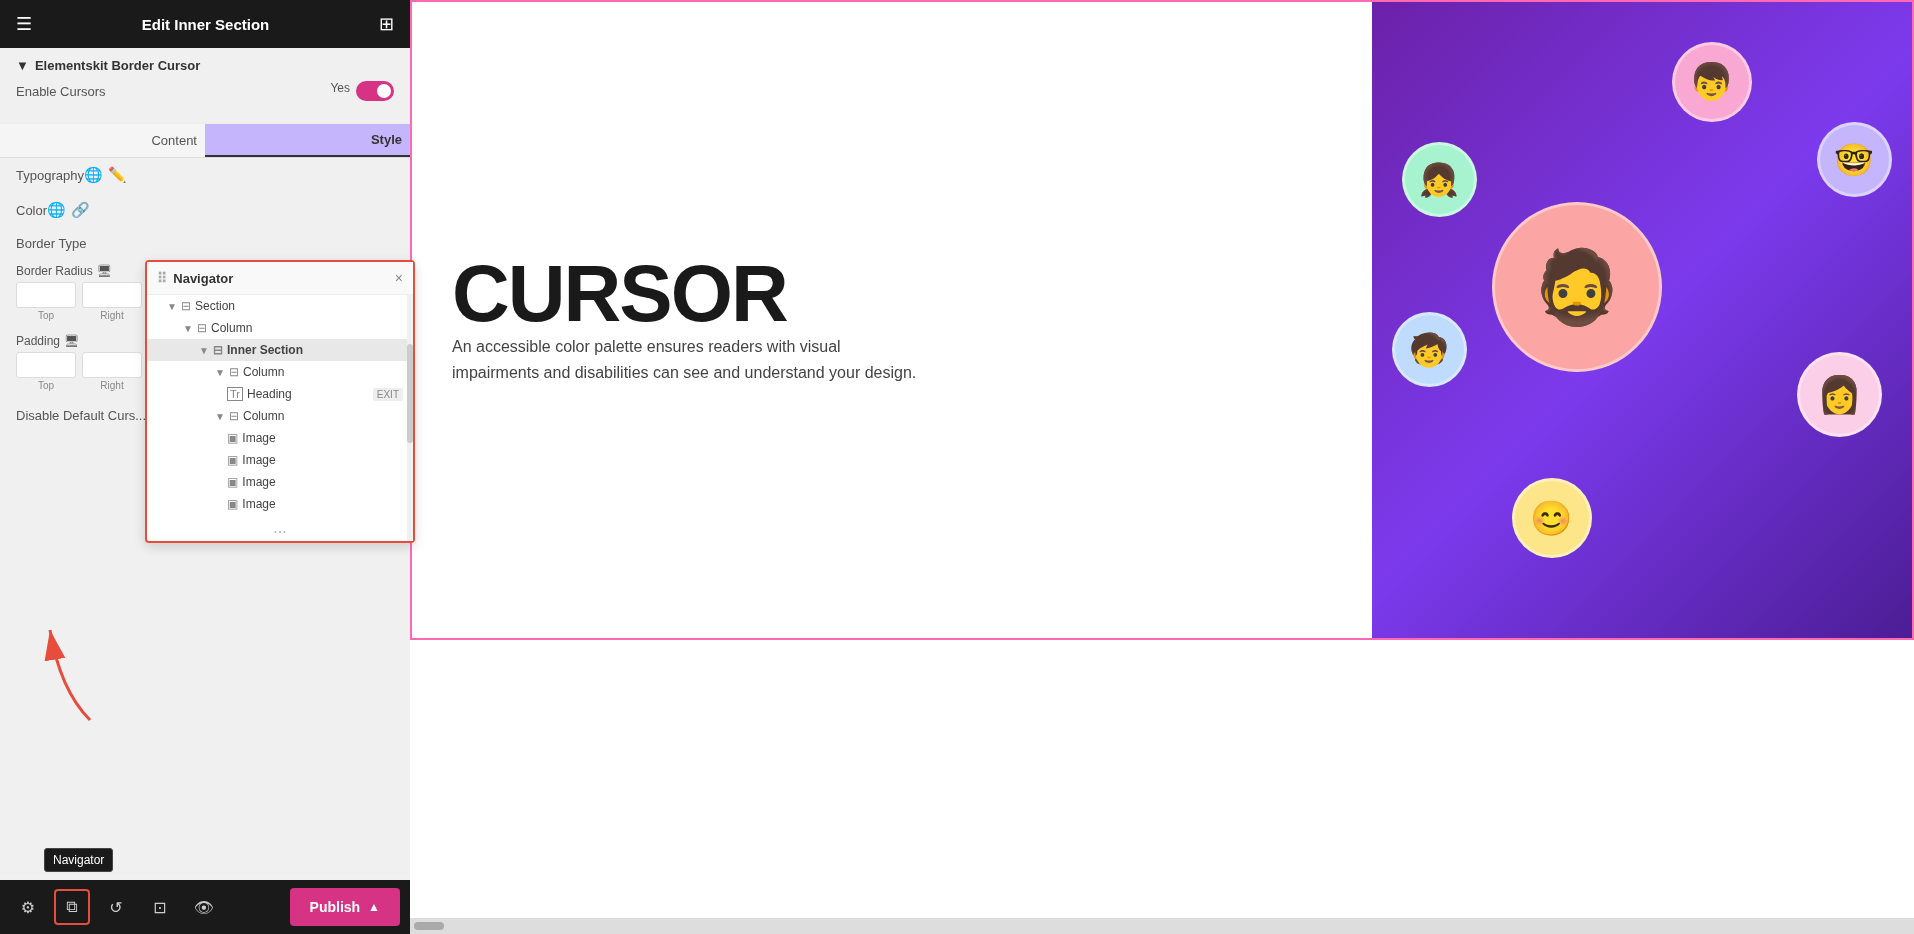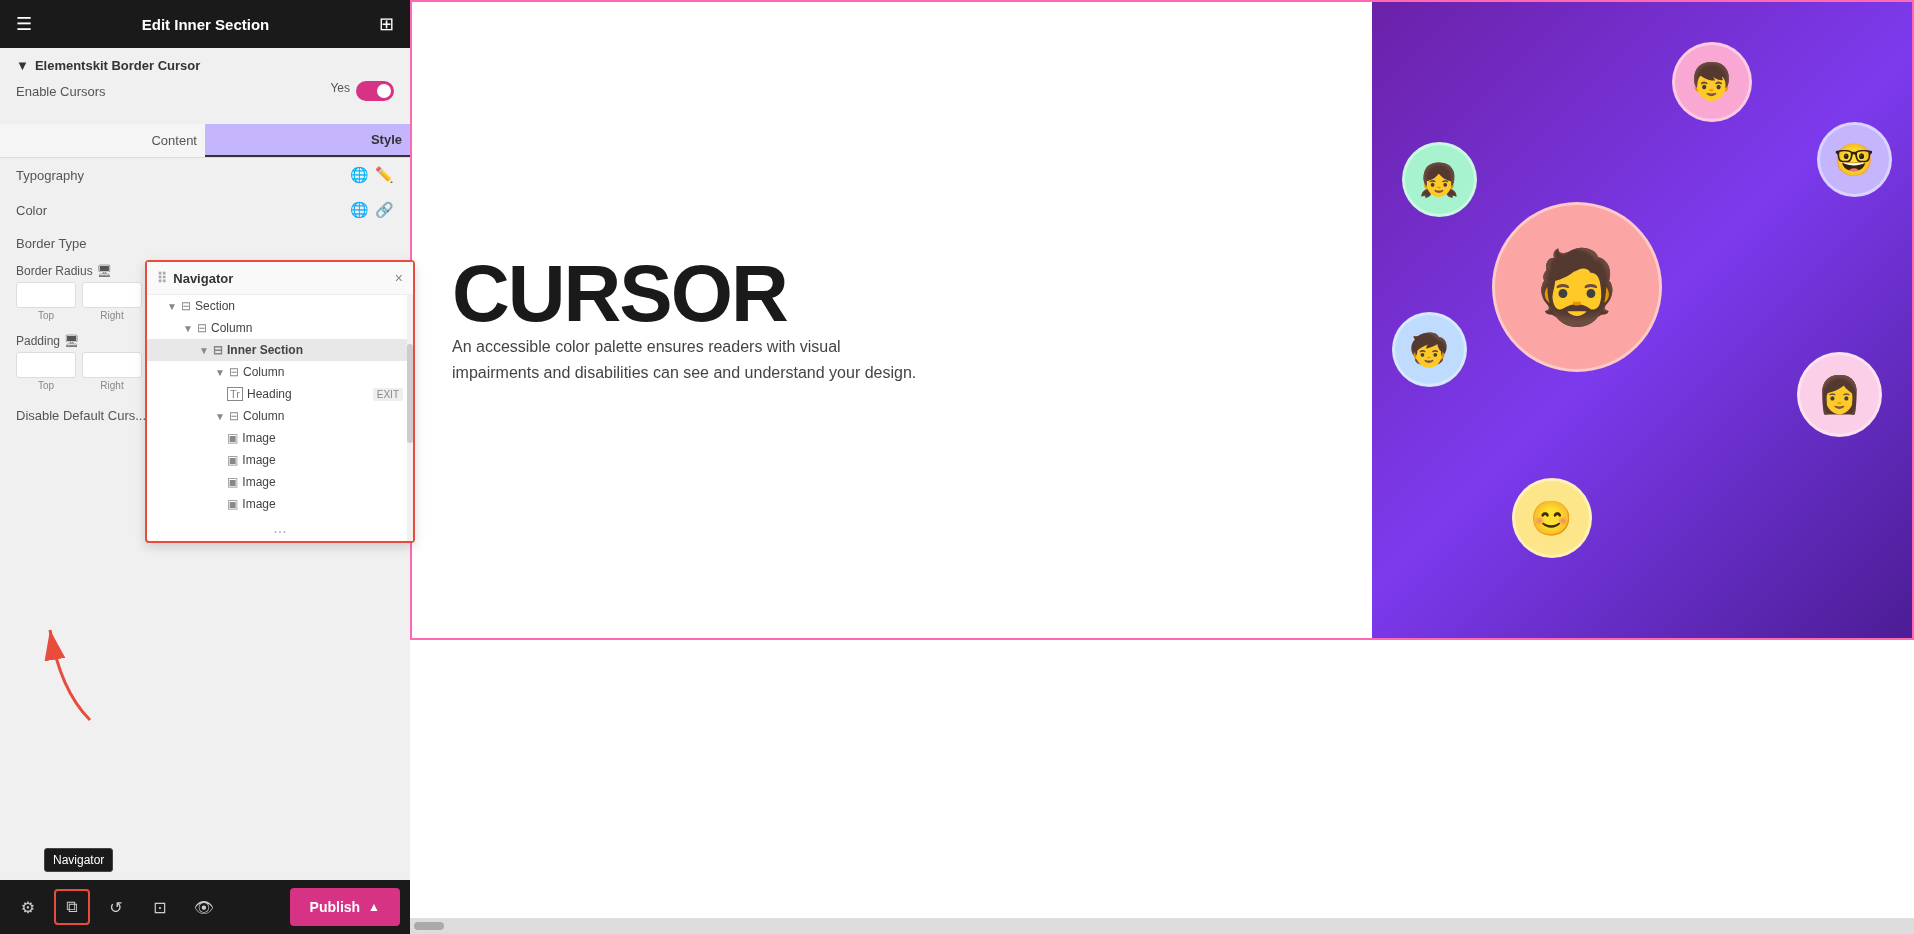--- a/index.html
+++ b/index.html
@@ -44,21 +44,21 @@
     
     .tab-row { display: flex; border-bottom: 1px solid #ddd; margin-bottom: 0; }
     .tab-btn {
       flex: 1; padding: 8px; font-size: 13px; text-align: right; cursor: pointer;
       background: #f5f5f5; border: none; color: #555;
     }
     .tab-btn.active { background: #c4b5fd; font-weight: 600; color: #333; border-bottom: 2px solid #333; }
 
     
     .field-row {
-      display: flex; align-items: center; justify-content: space-between;
+      display: flex; align-items: center; 
       padding: 8px 16px; border-bottom: 1px solid #f0f0f0;
     }
     .field-label { font-size: 13px; color: #555; }
     .field-controls { display: flex; gap: 6px; align-items: center; }
     .icon-btn { cursor: pointer; font-size: 15px; color: #888; }
     .icon-btn.red { color: #e74c3c; }
 
     
     .border-radius-section { padding: 4px 16px 8px; border-bottom: 1px solid #f0f0f0; }
     .border-radius-label { font-size: 12px; color: #555; margin-bottom: 4px; display: flex; align-items: center; gap: 4px; }

